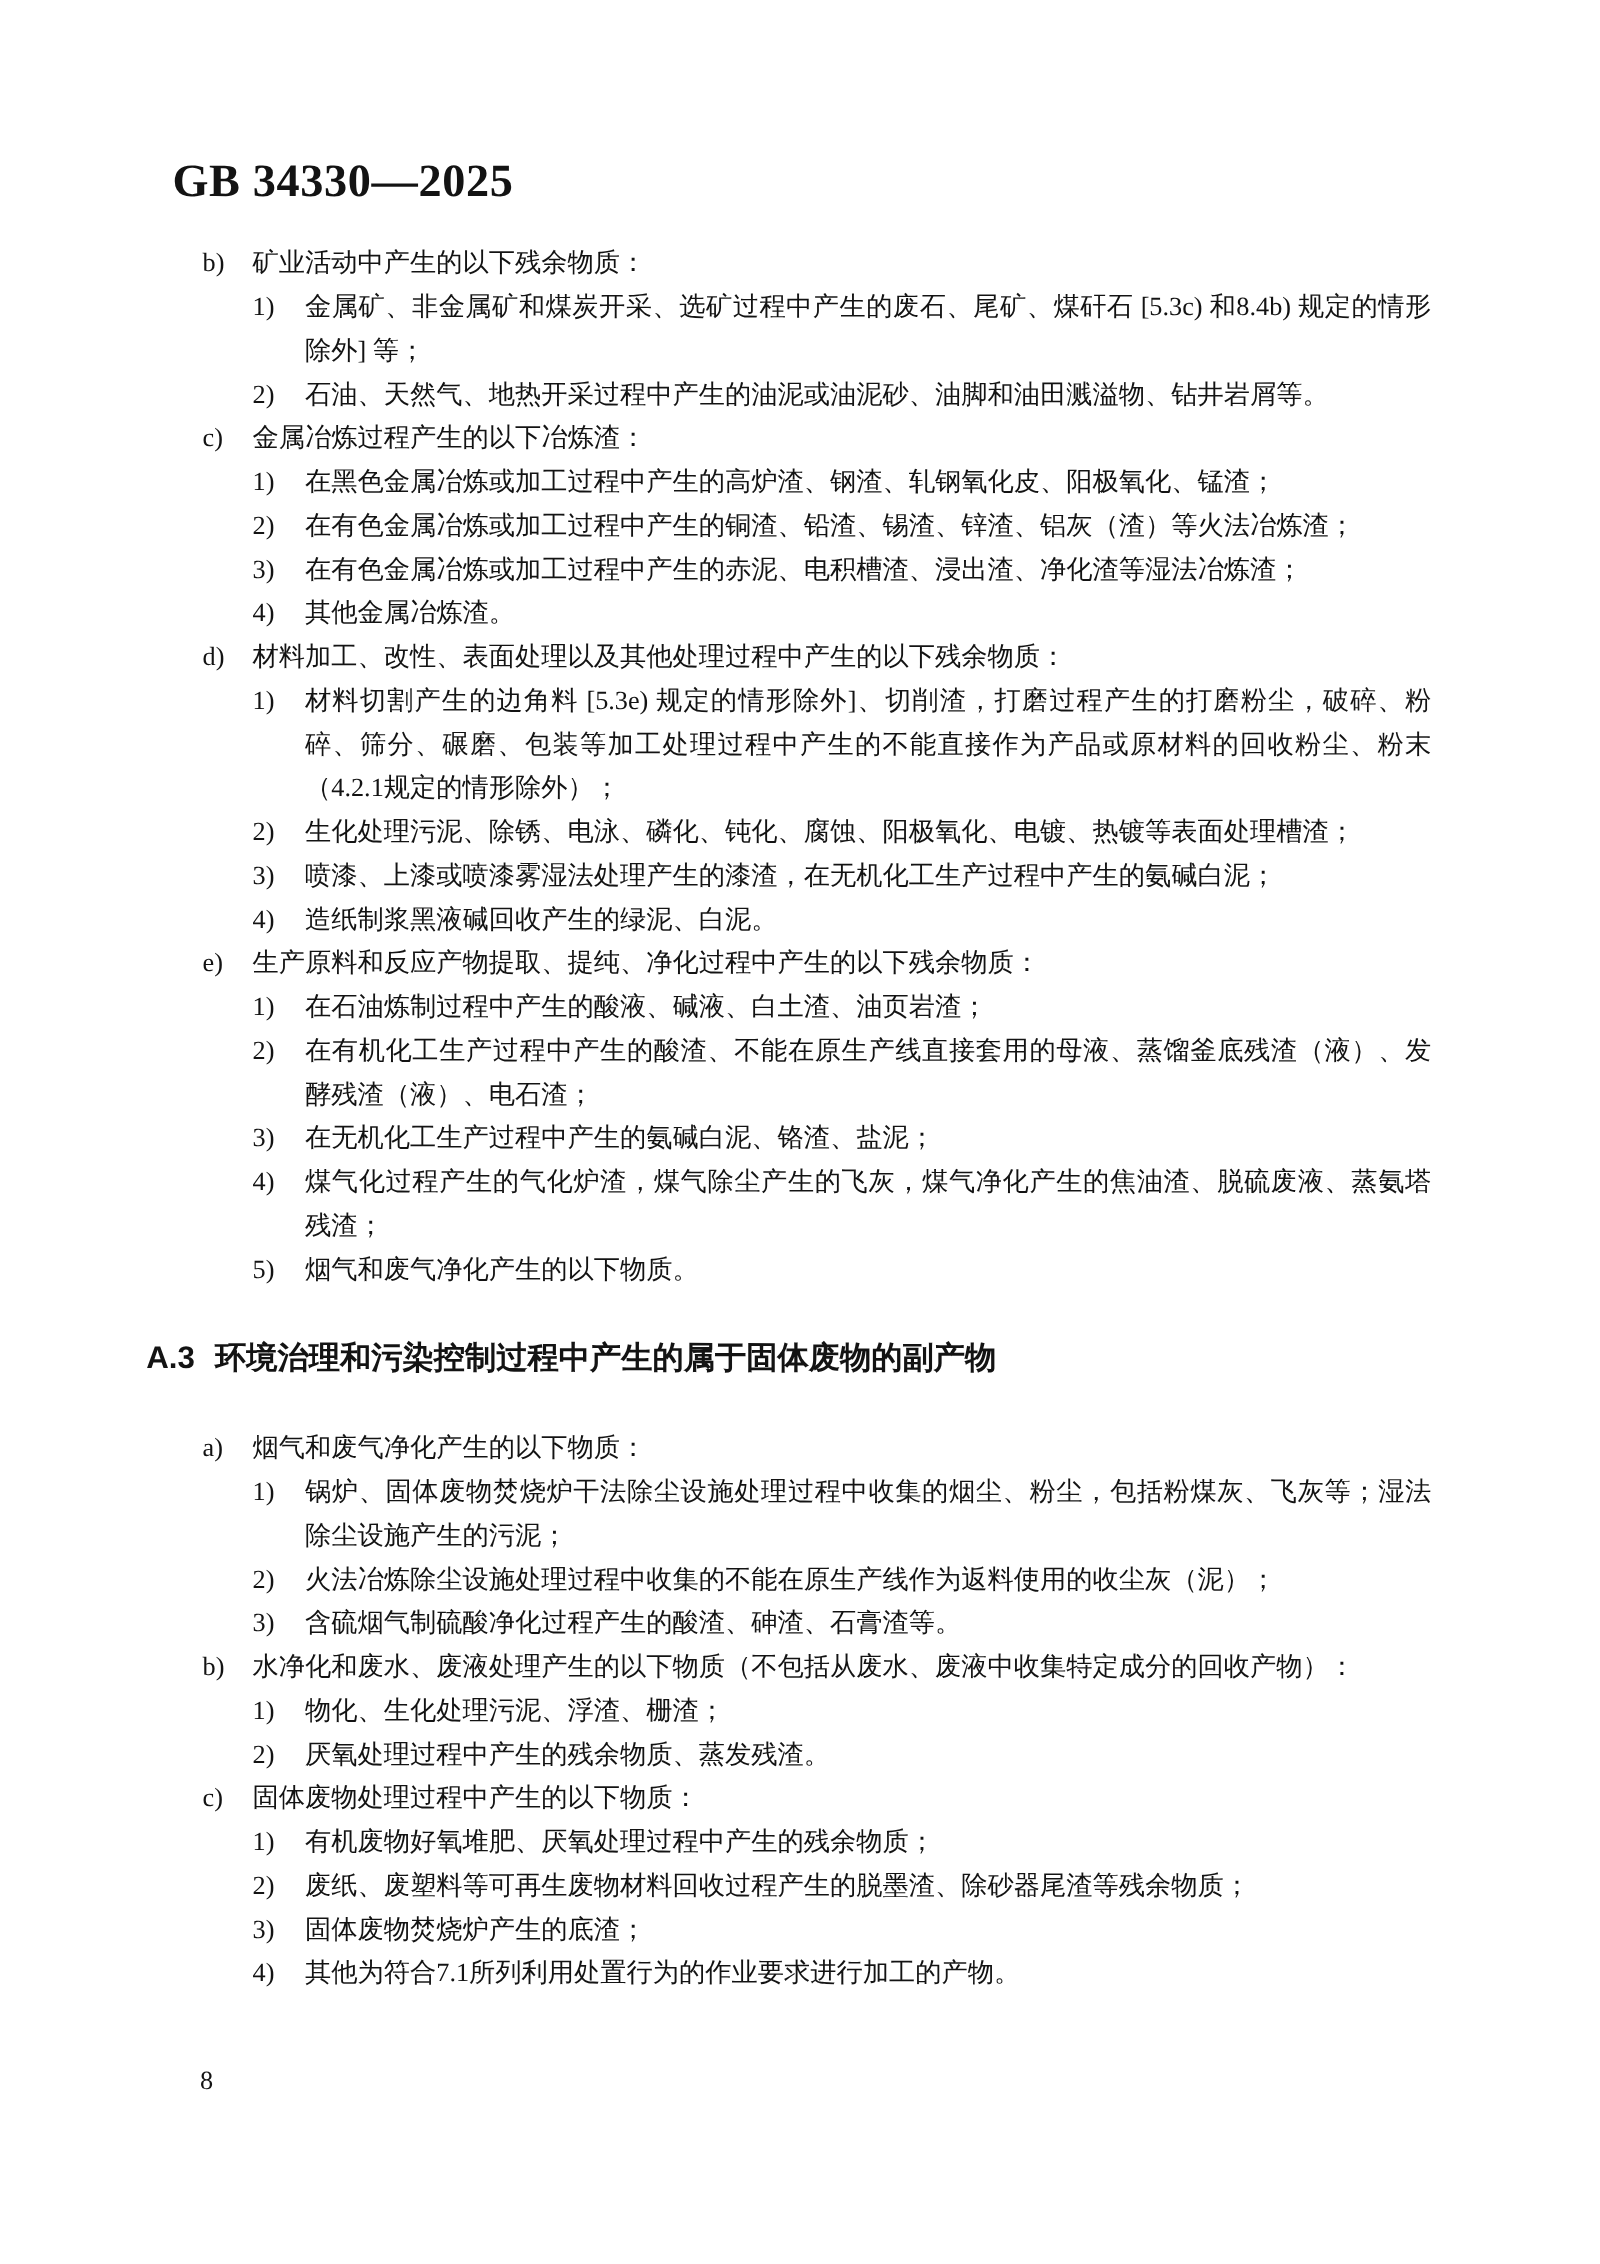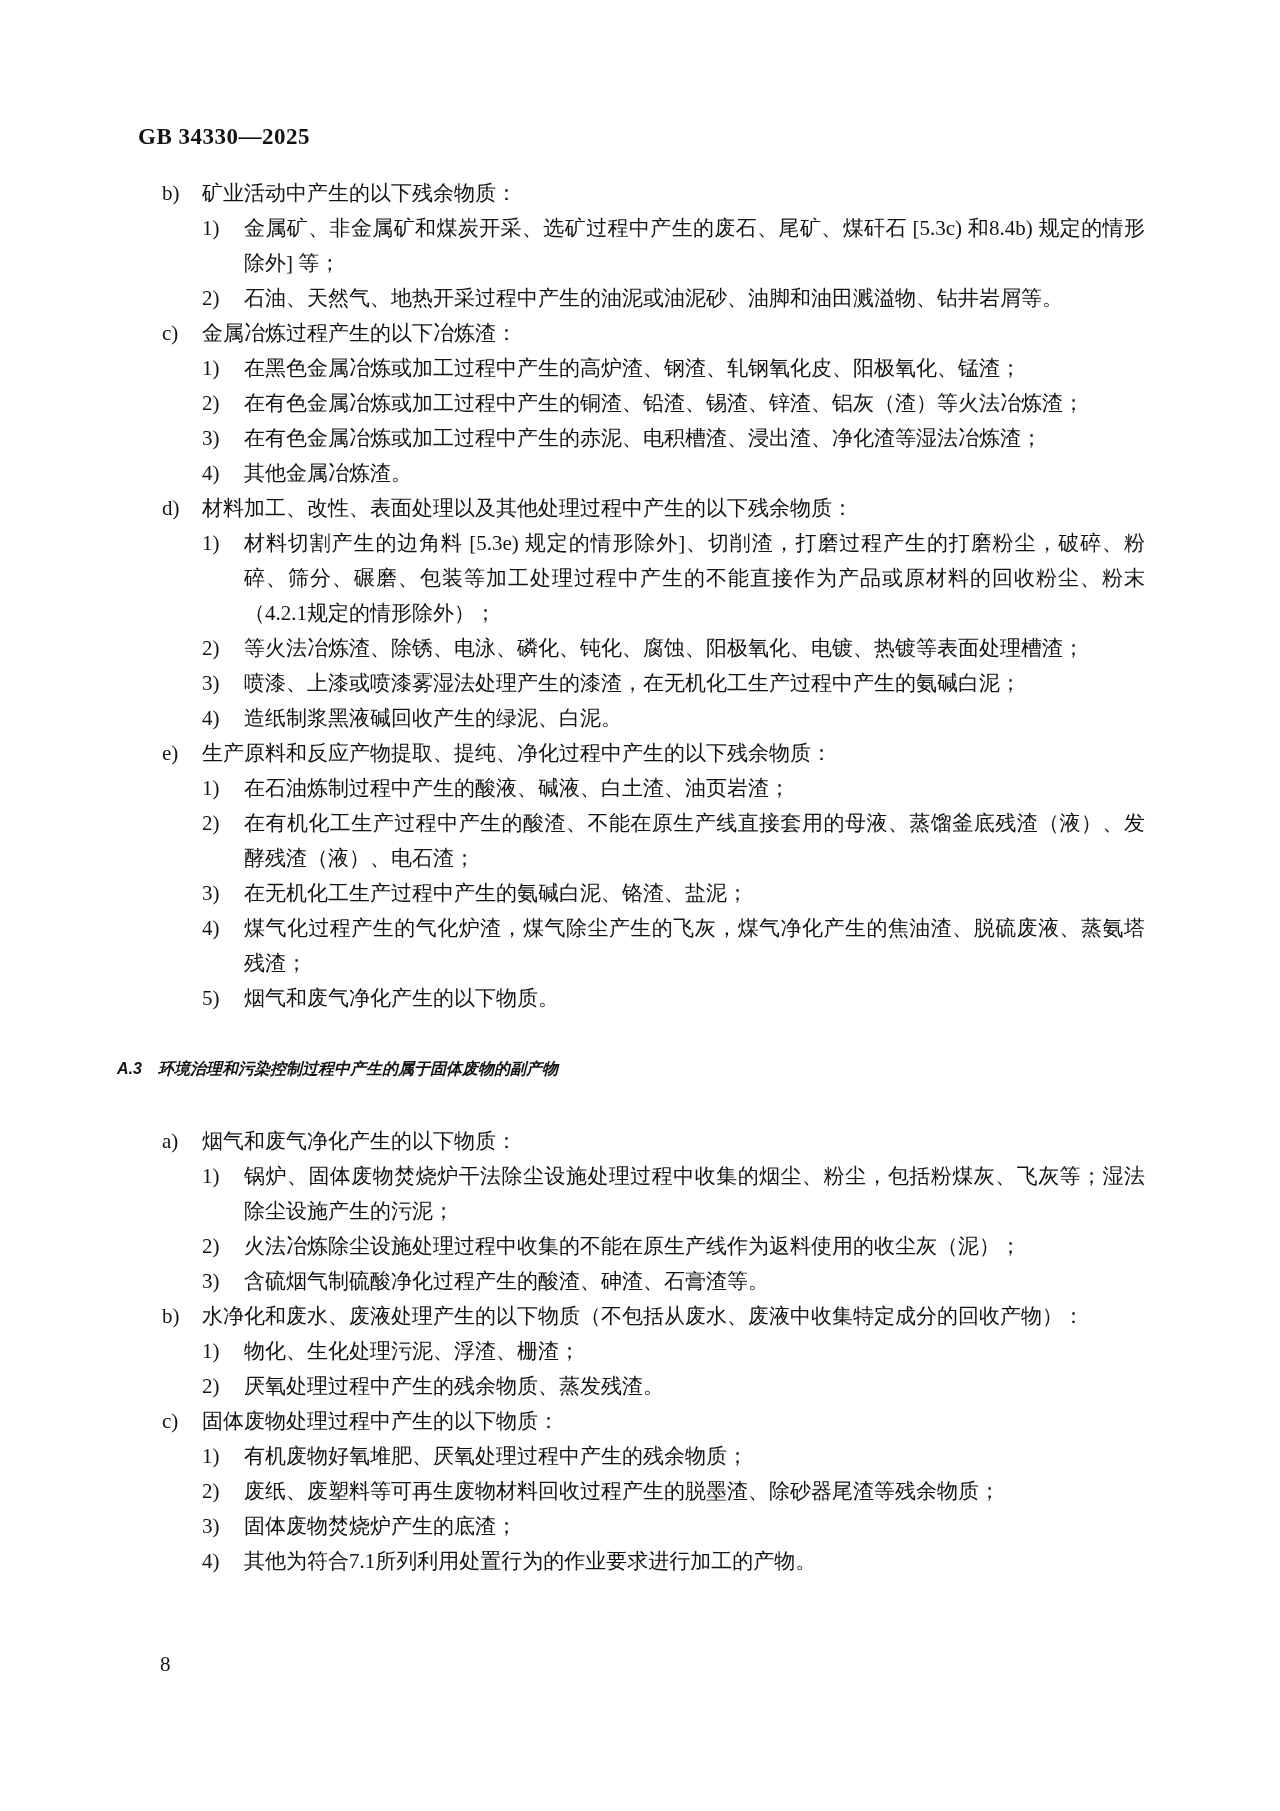--- a/index.html
+++ b/index.html
@@ -13,42 +13,41 @@
     overflow: hidden;
   }
   .page {
     box-sizing: border-box;
     width: 1280px;
     height: 1811px;
     padding: 124px 135px 0 117px;
   }
   .std-no {
     margin-left: 21px;
-    font-size: 23px;
+    font-size: 37px;
     font-weight: bold;
     letter-spacing: 0.5px;
     font-family: "Liberation Serif", serif;
   }
   .content {
     margin-top: 26px;
     font-size: 21px;
     line-height: 35px;
   }
   .item { display: flex; margin-left: 45px; }
   .item > .lbl { width: 40px; flex-shrink: 0; }
   .sub  { display: flex; margin-left: 85px; }
   .sub > .lbl { width: 42px; flex-shrink: 0; }
   .txt  { flex: 1; text-align: justify; text-justify: inter-character; }
   .heading {
     margin: 38px 0 40px 0;
     font-family: "Liberation Sans", sans-serif;
     font-weight: bold;
-    font-size: 16px;
+    font-size: 25px;
     line-height: 30px;
-    font-style: italic;
   }
   .heading .h-label { margin-right: 16px; }
   .page-number {
     position: absolute;
     left: 160px;
     top: 1652px;
     font-size: 21px;
     font-family: "Liberation Serif", serif;
   }
 </style>
@@ -98,21 +97,21 @@
     <div class="item">
       <span class="lbl">d)</span>
       <span class="txt">材料加工、改性、表面处理以及其他处理过程中产生的以下残余物质：</span>
     </div>
     <div class="sub">
       <span class="lbl">1)</span>
       <span class="txt">材料切割产生的边角料 [5.3e) 规定的情形除外]、切削渣，打磨过程产生的打磨粉尘，破碎、粉碎、筛分、碾磨、包装等加工处理过程中产生的不能直接作为产品或原材料的回收粉尘、粉末（4.2.1规定的情形除外）；</span>
     </div>
     <div class="sub">
       <span class="lbl">2)</span>
-      <span class="txt">等火法冶炼渣、除锈、电泳、磷化、钝化、腐蚀、阳极氧化、电镀、热镀等表面处理槽渣；</span>
+      <span class="txt">生化处理污泥、除锈、电泳、磷化、钝化、腐蚀、阳极氧化、电镀、热镀等表面处理槽渣；</span>
     </div>
     <div class="sub">
       <span class="lbl">3)</span>
       <span class="txt">喷漆、上漆或喷漆雾湿法处理产生的漆渣，在无机化工生产过程中产生的氨碱白泥；</span>
     </div>
     <div class="sub">
       <span class="lbl">4)</span>
       <span class="txt">造纸制浆黑液碱回收产生的绿泥、白泥。</span>
     </div>
 

